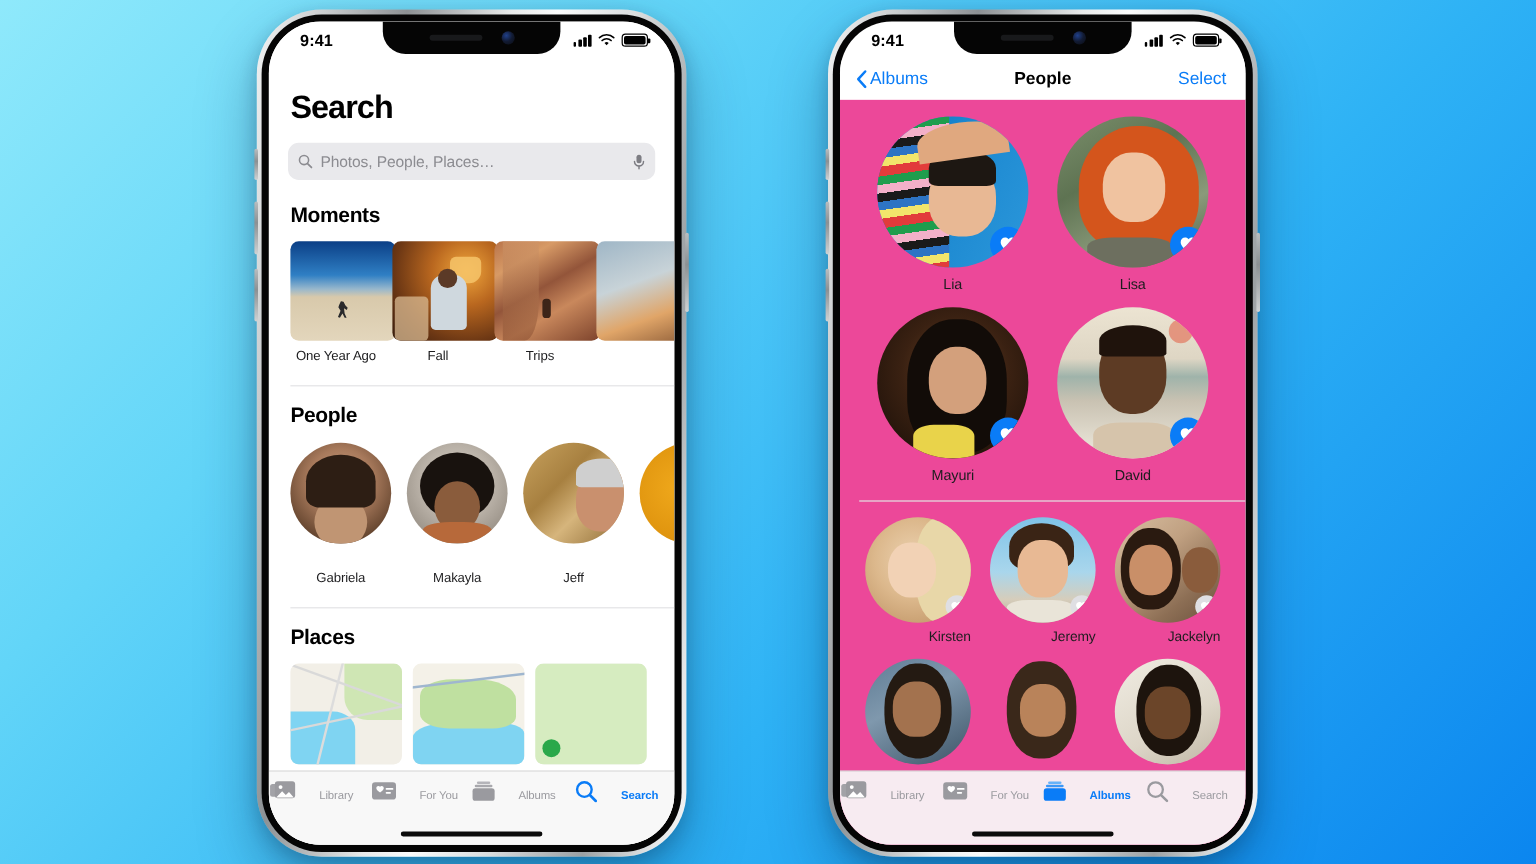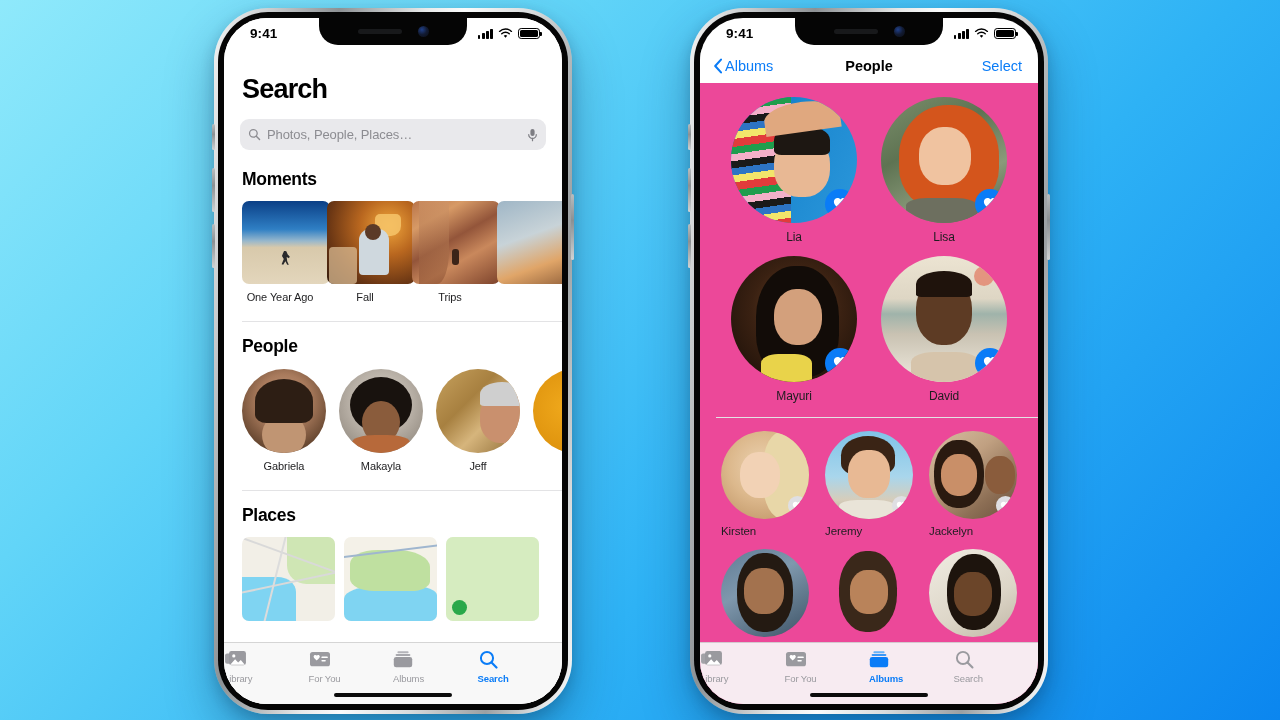--- a/index.html
+++ b/index.html
@@ -68,56 +68,56 @@
     display: flex; align-items: center; padding: 0 8px; gap: 6px;
   }
   .searchbar .ph { font-size: 13px; color: #8c8c91; flex: 1; letter-spacing: -.1px; }
   .moments { display: flex; gap: 9px; padding: 11px 0 0 18px; }
   .m-card { flex: 0 0 auto; width: 76px; }
   .m-thumb { width: 88px; height: 83px; border-radius: 7px; overflow: hidden; position: relative; }
   .m-label { font-size: 11px; color: #1d1d1f; text-align: center; margin-top: 7px; letter-spacing: -.1px; }
   .people-row { display: flex; gap: 13px; padding: 12px 0 0 18px; }
   .p-card { flex: 0 0 auto; width: 84px; }
   .p-face { width: 84px; height: 84px; border-radius: 50%; overflow: hidden; position: relative; }
-  .p-label { font-size: 11px; color: #1d1d1f; text-align: center; margin-top: 7px; letter-spacing: -.1px; }
+  .p-label { font-size: 11px; color: #1d1d1f; text-align: center; margin-top: 23px; letter-spacing: -.1px; }
   .places-row { display: flex; gap: 9px; padding: 11px 0 0 18px; }
   .pl-card { flex: 0 0 auto; width: 93px; height: 84px; border-radius: 7px; overflow: hidden; position: relative; }
 
   
   .navbar {
     position: absolute; top: 31px; left: 0; right: 0; height: 34px; z-index: 25;
     display: flex; align-items: center; background: #fff;
   }
   .nav-back { display: flex; align-items: center; gap: 2px; padding-left: 13px; color: #0a7cf7; font-size: 14.5px; }
   .nav-title { position: absolute; left: 0; right: 0; text-align: center; font-size: 14.5px; font-weight: 700; color: #000; }
   .nav-right { margin-left: auto; padding-right: 16px; color: #0a7cf7; font-size: 14.5px; z-index: 2; }
   .rp-body { position: absolute; top: 65px; left: 0; right: 0; bottom: 0; overflow: hidden; background: #ec4899; }
   .fav-grid { display: flex; gap: 24px; justify-content: center; padding: 14px 0 0; }
   .fav-cell { width: 126px; }
   .fav-face { width: 126px; height: 126px; border-radius: 50%; overflow: hidden; position: relative; }
   .fav-name { text-align: center; font-size: 12px; color: #1d1d1f; margin-top: 7px; letter-spacing: -.1px; }
   .small-grid { display: flex; gap: 16px; justify-content: center; padding: 13px 0 0; }
   .sm-cell { width: 88px; }
   .sm-face { width: 88px; height: 88px; border-radius: 50%; overflow: hidden; position: relative; }
-  .sm-name { text-align: left; font-size: 11.5px; color: #1d1d1f; margin-top: 6px; letter-spacing: -.1px; }
+  .sm-name { text-align: right; font-size: 11.5px; color: #1d1d1f; margin-top: 6px; letter-spacing: -.1px; }
   .heart-badge {
     position: absolute; right: 2px; bottom: 4px; border-radius: 50%;
     display: flex; align-items: center; justify-content: center;
   }
   .hb-lg { width: 30px; height: 30px; }
   .hb-sm { width: 19px; height: 19px; }
 
   
   .tabbar {
     position: absolute; left: 0; right: 0; bottom: 0; height: 62px; z-index: 28;
     background: rgba(248,248,248,.93);
     border-top: .5px solid rgba(0,0,0,.14);
     display: flex; align-items: flex-start; padding-top: 7px;
   }
-  .tab { flex: 1; display: flex; flex-direction: column; align-items: flex-start; gap: 4px; }
+  .tab { flex: 1; display: flex; flex-direction: row; align-items: flex-end; gap: 19px; }
   .tab .tl { font-size: 9.5px; letter-spacing: -.1px; }
   .tab.inactive .tl { color: #9a9a9f; }
   .tab.active .tl { color: #0a7cf7; font-weight: 600; }
   .home-ind {
     position: absolute; bottom: 7px; left: 50%; transform: translateX(-50%);
     width: 118px; height: 4.5px; border-radius: 3px; background: #0b0b0b;
   }
 </style>
 </head>
 <body>

